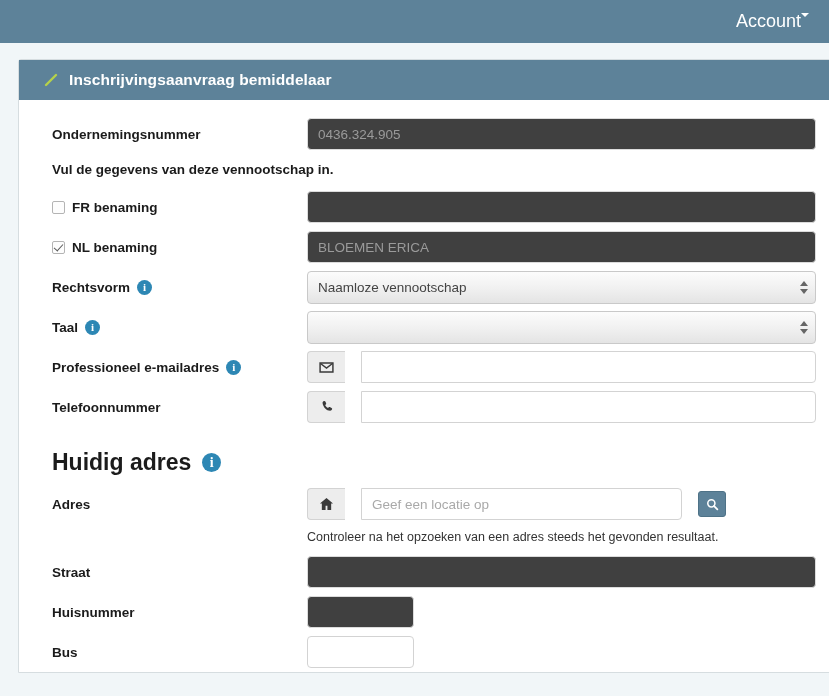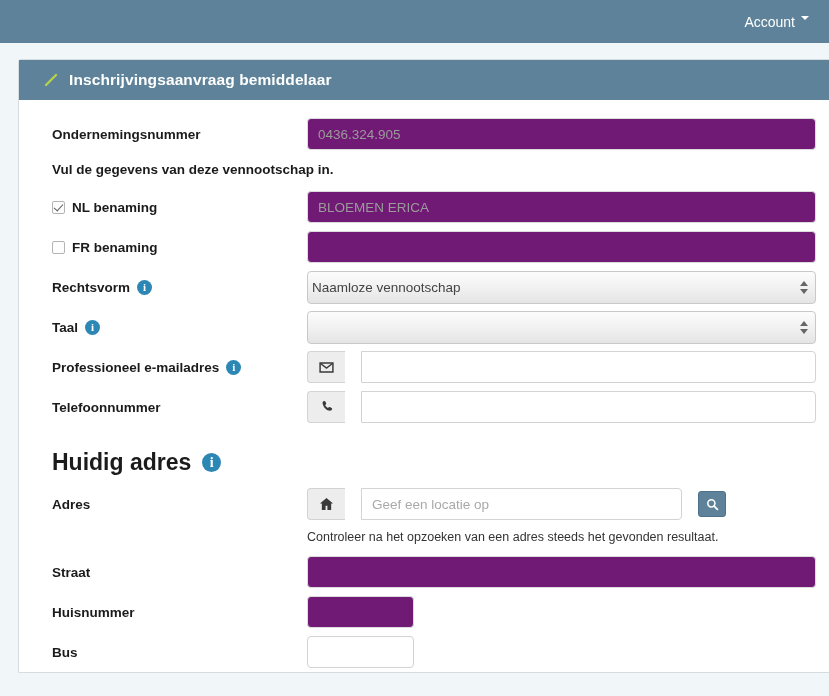--- a/index.html
+++ b/index.html
@@ -22,25 +22,24 @@
     position: absolute;
     top: 0; left: 0;
     width: 829px; height: 43px;
     background: #5d8299;
     display: flex;
     align-items: center;
     justify-content: flex-end;
   }
   .nav-account {
     color: #ffffff;
-    font-size: 14px;
+    font-size: 18px;
     padding-right: 20px;
     display: flex;
     align-items: flex-start;
-    gap: 6px;
     cursor: pointer;
     white-space: nowrap;
   }
   .caret {
     width: 0; height: 0;
     border-left: 4px solid transparent;
     border-right: 4px solid transparent;
     border-top: 4px solid #ffffff;
     display: inline-block;
     margin-top: 2px;
@@ -117,21 +116,21 @@
     border-radius: 4px;
     background: #ffffff;
     font-size: 13.5px;
     color: #555;
     padding: 0 10px;
     width: 100%;
     font-family: "Liberation Sans", sans-serif;
     outline: none;
   }
   .inp.disabled {
-    background: #701a75;
+    background: #404040;
     color: #9a9a9a;
     border-color: #dcdcdc;
   }
   .inp::placeholder { color: #a9a9a9; }
 
   .inp-wide  { width: 509px; }
   .inp-small { width: 107px; }
 
   
   .cbx {
@@ -174,21 +173,21 @@
   
   .sel-wrap { position: relative; width: 509px; }
   .sel {
     width: 100%;
     height: 33px;
     border: 1px solid #c9c9c9;
     border-radius: 4px;
     background: linear-gradient(to bottom, #fcfcfc 0%, #f0f0f0 55%, #e4e4e4 100%);
     font-size: 13.5px;
     color: #444;
-    padding: 0 26px 0 4px;
+    padding: 0 26px 0 10px;
     font-family: "Liberation Sans", sans-serif;
     -webkit-appearance: none;
     appearance: none;
     outline: none;
     cursor: pointer;
   }
   .sel-stepper {
     position: absolute;
     right: 7px; top: 50%;
     transform: translateY(-50%);
@@ -307,35 +306,35 @@
           <div class="lbl">Ondernemingsnummer</div>
           <div class="field">
             <input class="inp inp-wide disabled" type="text" readonly="" value="0436.324.905" style="">
           </div>
         </div>
 
         <div class="subtle">Vul de gegevens van deze vennootschap in.</div>
 
         <div class="row">
           <div class="lbl">
+            <span class="cbx"></span>
+            <span>FR benaming</span>
+          </div>
+          <div class="field">
+            <input class="inp inp-wide disabled" type="text" readonly="" value="" style="">
+          </div>
+        </div>
+
+        <div class="row">
+          <div class="lbl">
             <span class="cbx checked"></span>
             <span>NL benaming</span>
           </div>
           <div class="field">
             <input class="inp inp-wide disabled" type="text" readonly="" value="BLOEMEN ERICA" style="">
-          </div>
-        </div>
-
-        <div class="row">
-          <div class="lbl">
-            <span class="cbx"></span>
-            <span>FR benaming</span>
-          </div>
-          <div class="field">
-            <input class="inp inp-wide disabled" type="text" readonly="" value="" style="">
           </div>
         </div>
 
 
         <div class="row">
           <div class="lbl">
             <span>Rechtsvorm</span>
             <span class="info-icon">i</span>
           </div>
           <div class="field">

